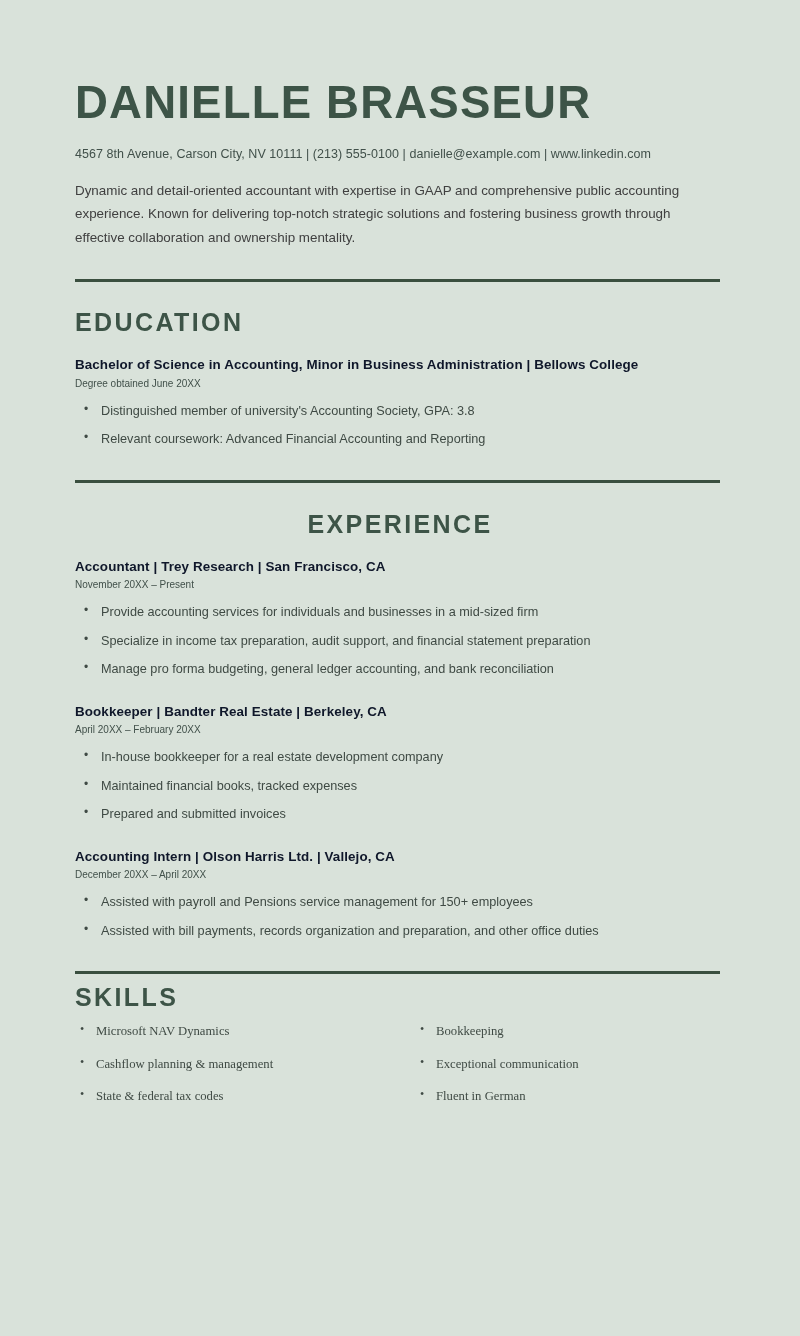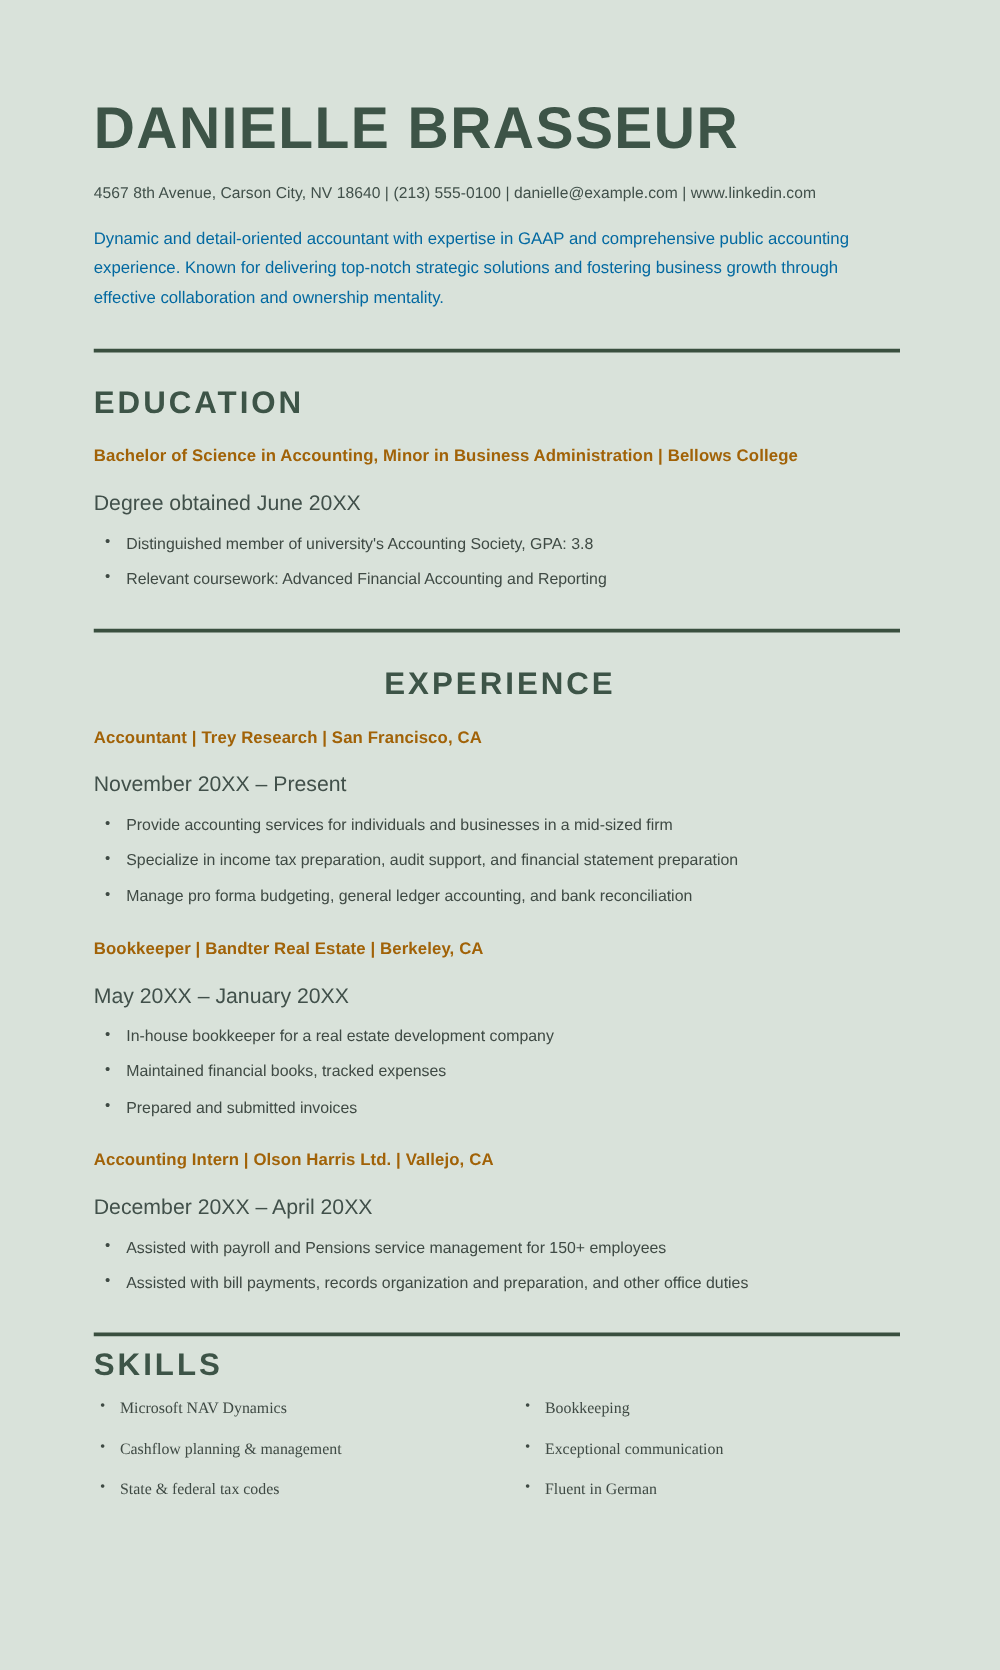--- a/index.html
+++ b/index.html
@@ -41,21 +41,21 @@
   }
   .contact-line {
     font-size: 12.5px;
     color: #41504a;
     margin-top: 17px;
     line-height: 1.4;
     letter-spacing: 0.05px;
   }
   .summary {
     font-size: 13.4px;
-    color: #0369a1;
+    color: #404040;
     line-height: 1.74;
     margin-top: 16px;
     max-width: 625px;
   }
 
   
   .rule {
     height: 3px;
     background: #3a4f3f;
     width: 645px;
@@ -82,29 +82,29 @@
   .rule-skills     { margin-top: 31px; }
   .title-skills    { margin-top: 11px; }
 
   
   .entry { margin-top: 21px; }
   .entry + .entry { margin-top: 24px; }
 
   .entry-heading {
     font-size: 13.4px;
     font-weight: bold;
-    color: #a16207;
+    color: #0f172a;
     line-height: 1.4;
     letter-spacing: 0.1px;
   }
   .entry-date {
-    font-size: 17px;
+    font-size: 10px;
     color: #41504a;
     line-height: 1.4;
-    margin-top: 16px;
+    margin-top: 2px;
   }
 
   ul.bullets {
     list-style: none;
     margin: 11px 0 0 0;
     padding: 0;
   }
   ul.bullets li {
     position: relative;
     padding-left: 26px;
@@ -152,21 +152,21 @@
     color: #3f4a44;
   }
 </style>
 </head>
 <body>
 
 <div class="page">
 
   <div class="header">
     <h1 class="full-name">DANIELLE BRASSEUR</h1>
-    <div class="contact-line">4567 8th Avenue, Carson City, NV 18640 | (213) 555-0100 | danielle@example.com | www.linkedin.com</div>
+    <div class="contact-line">4567 8th Avenue, Carson City, NV 10111 | (213) 555-0100 | danielle@example.com | www.linkedin.com</div>
     <div class="summary">Dynamic and detail-oriented accountant with expertise in GAAP and comprehensive public accounting experience. Known for delivering top-notch strategic solutions and fostering business growth through effective collaboration and ownership mentality.</div>
   </div>
 
   <div class="rule rule-education"></div>
   <div class="section">
     <h2 class="section-title title-education">EDUCATION</h2>
 
     <div class="entry">
       <div class="entry-heading">Bachelor of Science in Accounting, Minor in Business Administration | Bellows College</div>
       <div class="entry-date">Degree obtained June 20XX</div>
@@ -186,21 +186,21 @@
       <div class="entry-date">November 20XX – Present</div>
       <ul class="bullets">
         <li>Provide accounting services for individuals and businesses in a mid-sized firm</li>
         <li>Specialize in income tax preparation, audit support, and financial statement preparation</li>
         <li>Manage pro forma budgeting, general ledger accounting, and bank reconciliation</li>
       </ul>
     </div>
 
     <div class="entry">
       <div class="entry-heading">Bookkeeper | Bandter Real Estate | Berkeley, CA</div>
-      <div class="entry-date">May 20XX – January 20XX</div>
+      <div class="entry-date">April 20XX – February 20XX</div>
       <ul class="bullets">
         <li>In-house bookkeeper for a real estate development company</li>
         <li>Maintained financial books, tracked expenses</li>
         <li>Prepared and submitted invoices</li>
       </ul>
     </div>
 
     <div class="entry">
       <div class="entry-heading">Accounting Intern | Olson Harris Ltd. | Vallejo, CA</div>
       <div class="entry-date">December 20XX – April 20XX</div>

